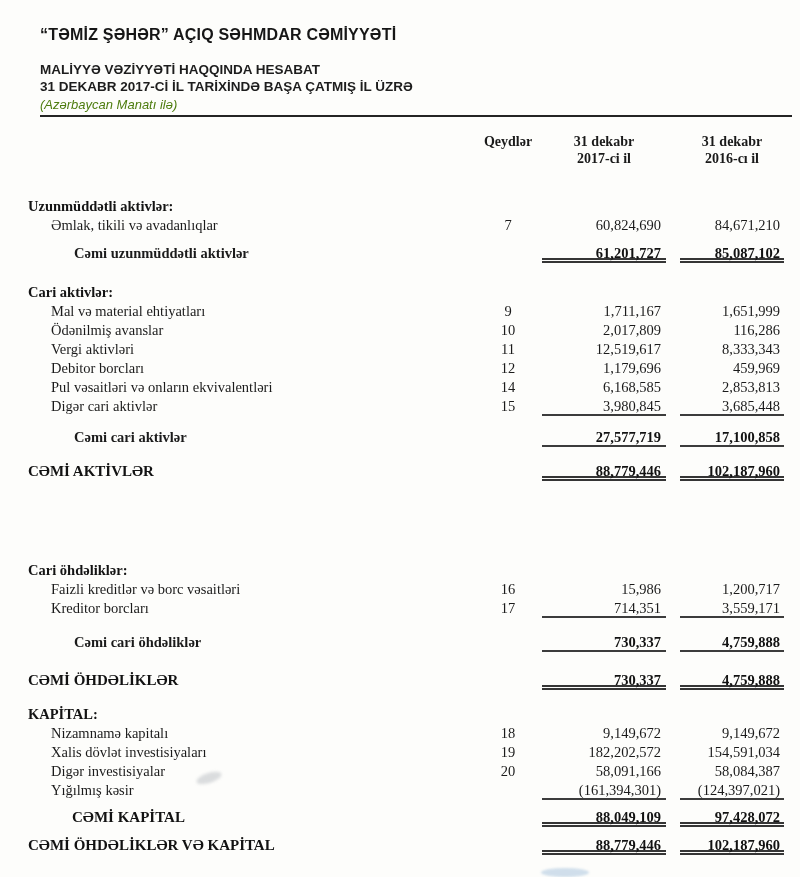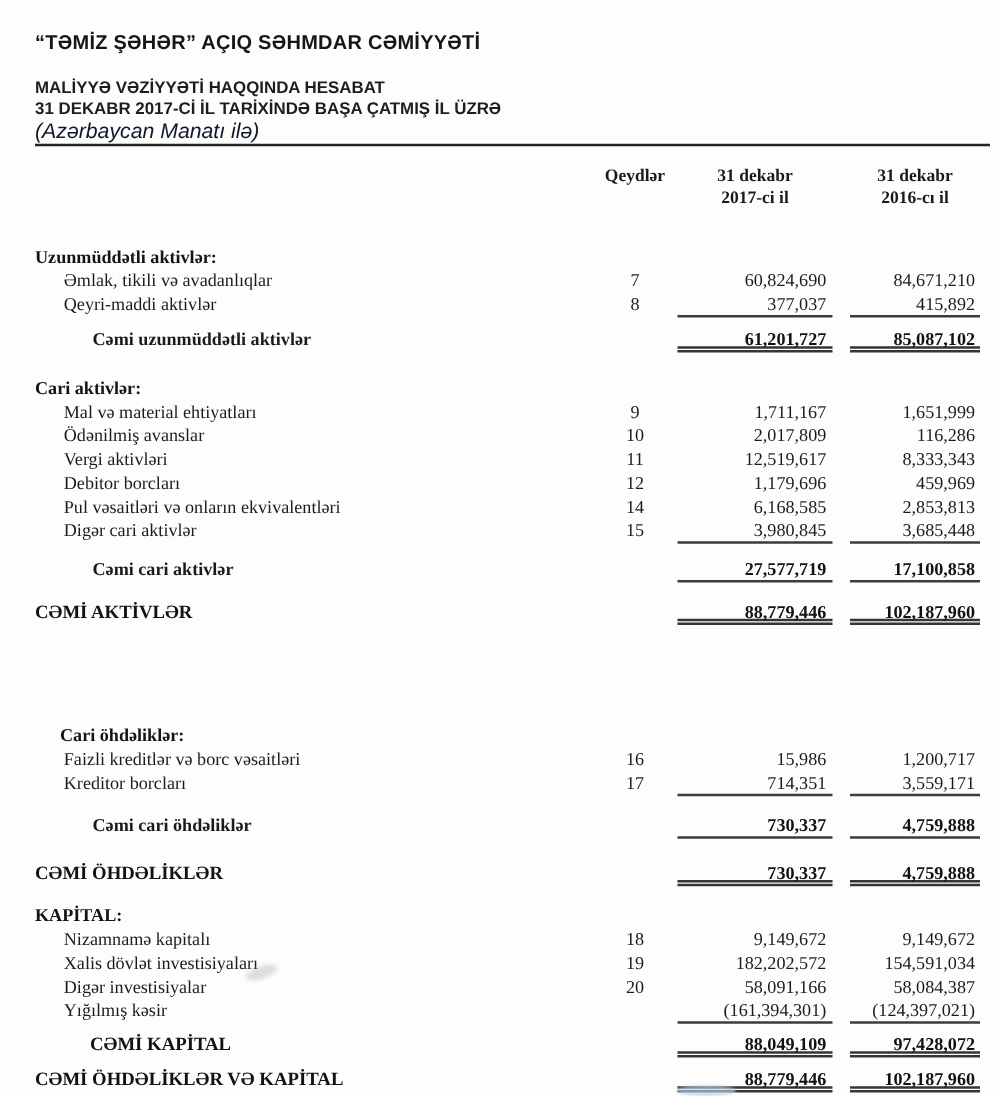--- a/index.html
+++ b/index.html
@@ -7,24 +7,24 @@
   body { background:#e9e9e9; }
   .page {
     position:relative;
     width:800px; height:877px;
     background:#fdfdfb;
     color:#1b1b1b;
     overflow:hidden;
     font-family:"Liberation Serif","DejaVu Serif",serif;
   }
   
-  .doc-header { padding:26px 8px 0 28px; font-family:"Liberation Sans","DejaVu Sans",sans-serif; }
+  .doc-header { padding:26px 8px 0 40px; font-family:"Liberation Sans","DejaVu Sans",sans-serif; }
   .company { font-size:16px; line-height:17px; font-weight:700; letter-spacing:.2px; color:#161616; }
   .report-title { margin-top:19px; font-size:13.5px; line-height:16.5px; font-weight:700; color:#1d1d1d; }
-  .currency-note { margin-top:2px; font-size:17px; line-height:16px; font-style:italic; color:#0f172a; }
+  .currency-note { margin-top:2px; font-size:13px; line-height:16px; font-style:italic; color:#4d7c0f; }
   .header-rule { margin-top:2px; height:2px; background:#242424; }
   
   .thead {
     display:flex; align-items:flex-start;
     margin-top:17px; padding:0 16px 0 28px;
     font-weight:700; font-size:14px; line-height:16.5px; color:#1a1a1a;
   }
   .h-label { flex:1; }
   .h-note  { width:56px; text-align:center; }
   .h-col   { text-align:center; }
@@ -99,26 +99,20 @@
     <div class="c-note"></div>
     <div class="c-val c-2017"></div>
     <div class="c-val c-2016"></div>
   </div>
       <div class="trow row--item">
     <div class="c-label">Əmlak, tikili və avadanlıqlar</div>
     <div class="c-note">7</div>
     <div class="c-val c-2017">60,824,690</div>
     <div class="c-val c-2016">84,671,210</div>
   </div>
-      <div class="trow row--item">
-    <div class="c-label">Qeyri-maddi aktivlər</div>
-    <div class="c-note">8</div>
-    <div class="c-val c-2017 rule-single">377,037</div>
-    <div class="c-val c-2016 rule-single">415,892</div>
-  </div>
       <div class="trow row--subtotal" style="margin-top: 9px;">
     <div class="c-label">Cəmi uzunmüddətli aktivlər</div>
     <div class="c-note"></div>
     <div class="c-val c-2017 rule-double">61,201,727</div>
     <div class="c-val c-2016 rule-double">85,087,102</div>
   </div>
       <div class="trow row--subsection" style="margin-top: 20px;">
     <div class="c-label">Cari aktivlər:</div>
     <div class="c-note"></div>
     <div class="c-val c-2017"></div>
@@ -177,21 +171,21 @@
     <div class="c-note"></div>
     <div class="c-val c-2017"></div>
     <div class="c-val c-2016"></div>
   </div>
       <div class="trow row--section" style="margin-top: 12px;">
     <div class="c-label">ÖHDƏLİKLƏR VƏ KAPİTAL</div>
     <div class="c-note"></div>
     <div class="c-val c-2017"></div>
     <div class="c-val c-2016"></div>
   </div>
-      <div class="trow row--subsection" style="margin-top: 13px; margin-left: 20px;">
+      <div class="trow row--subsection" style="margin-top: 13px;">
     <div class="c-label">Cari öhdəliklər:</div>
     <div class="c-note"></div>
     <div class="c-val c-2017"></div>
     <div class="c-val c-2016"></div>
   </div>
       <div class="trow row--item">
     <div class="c-label">Faizli kreditlər və borc vəsaitləri</div>
     <div class="c-note">16</div>
     <div class="c-val c-2017">15,986</div>
     <div class="c-val c-2016">1,200,717</div>

